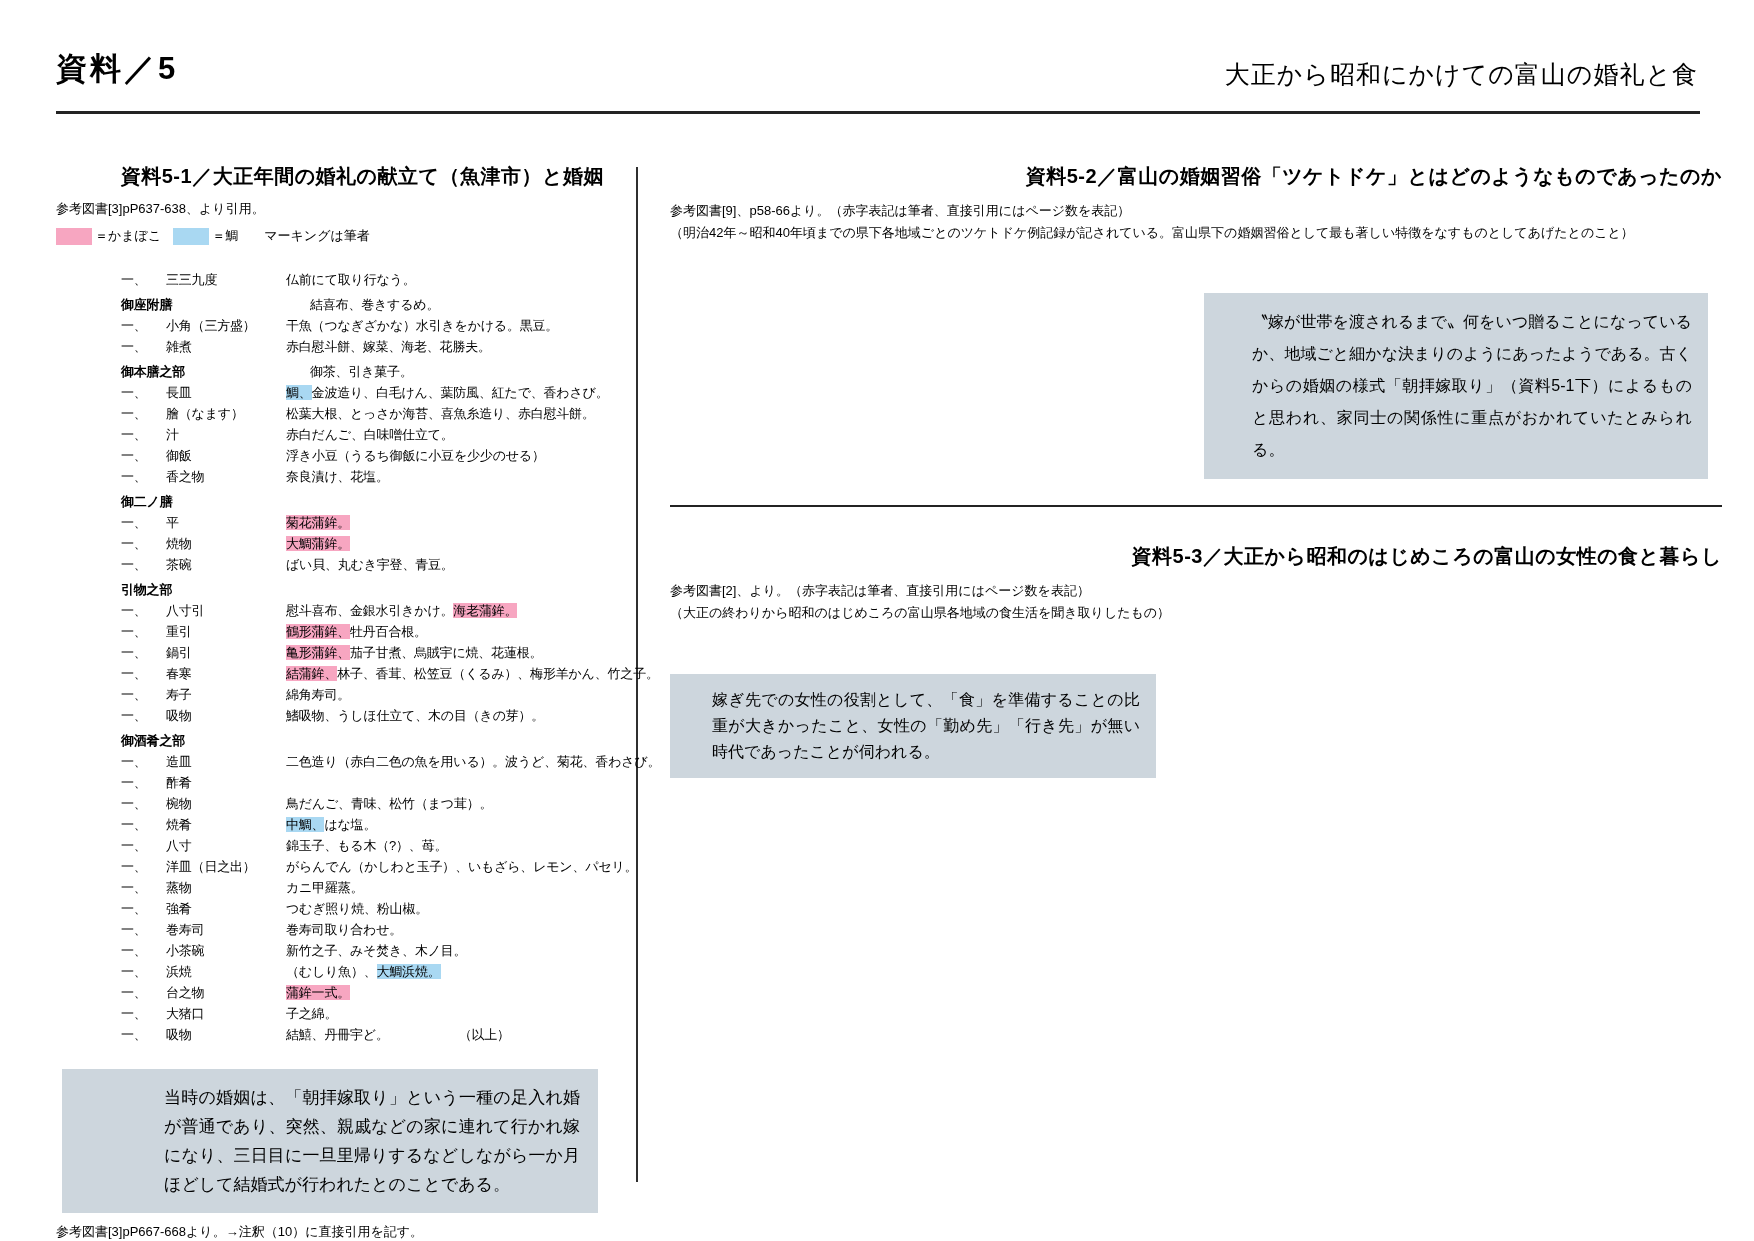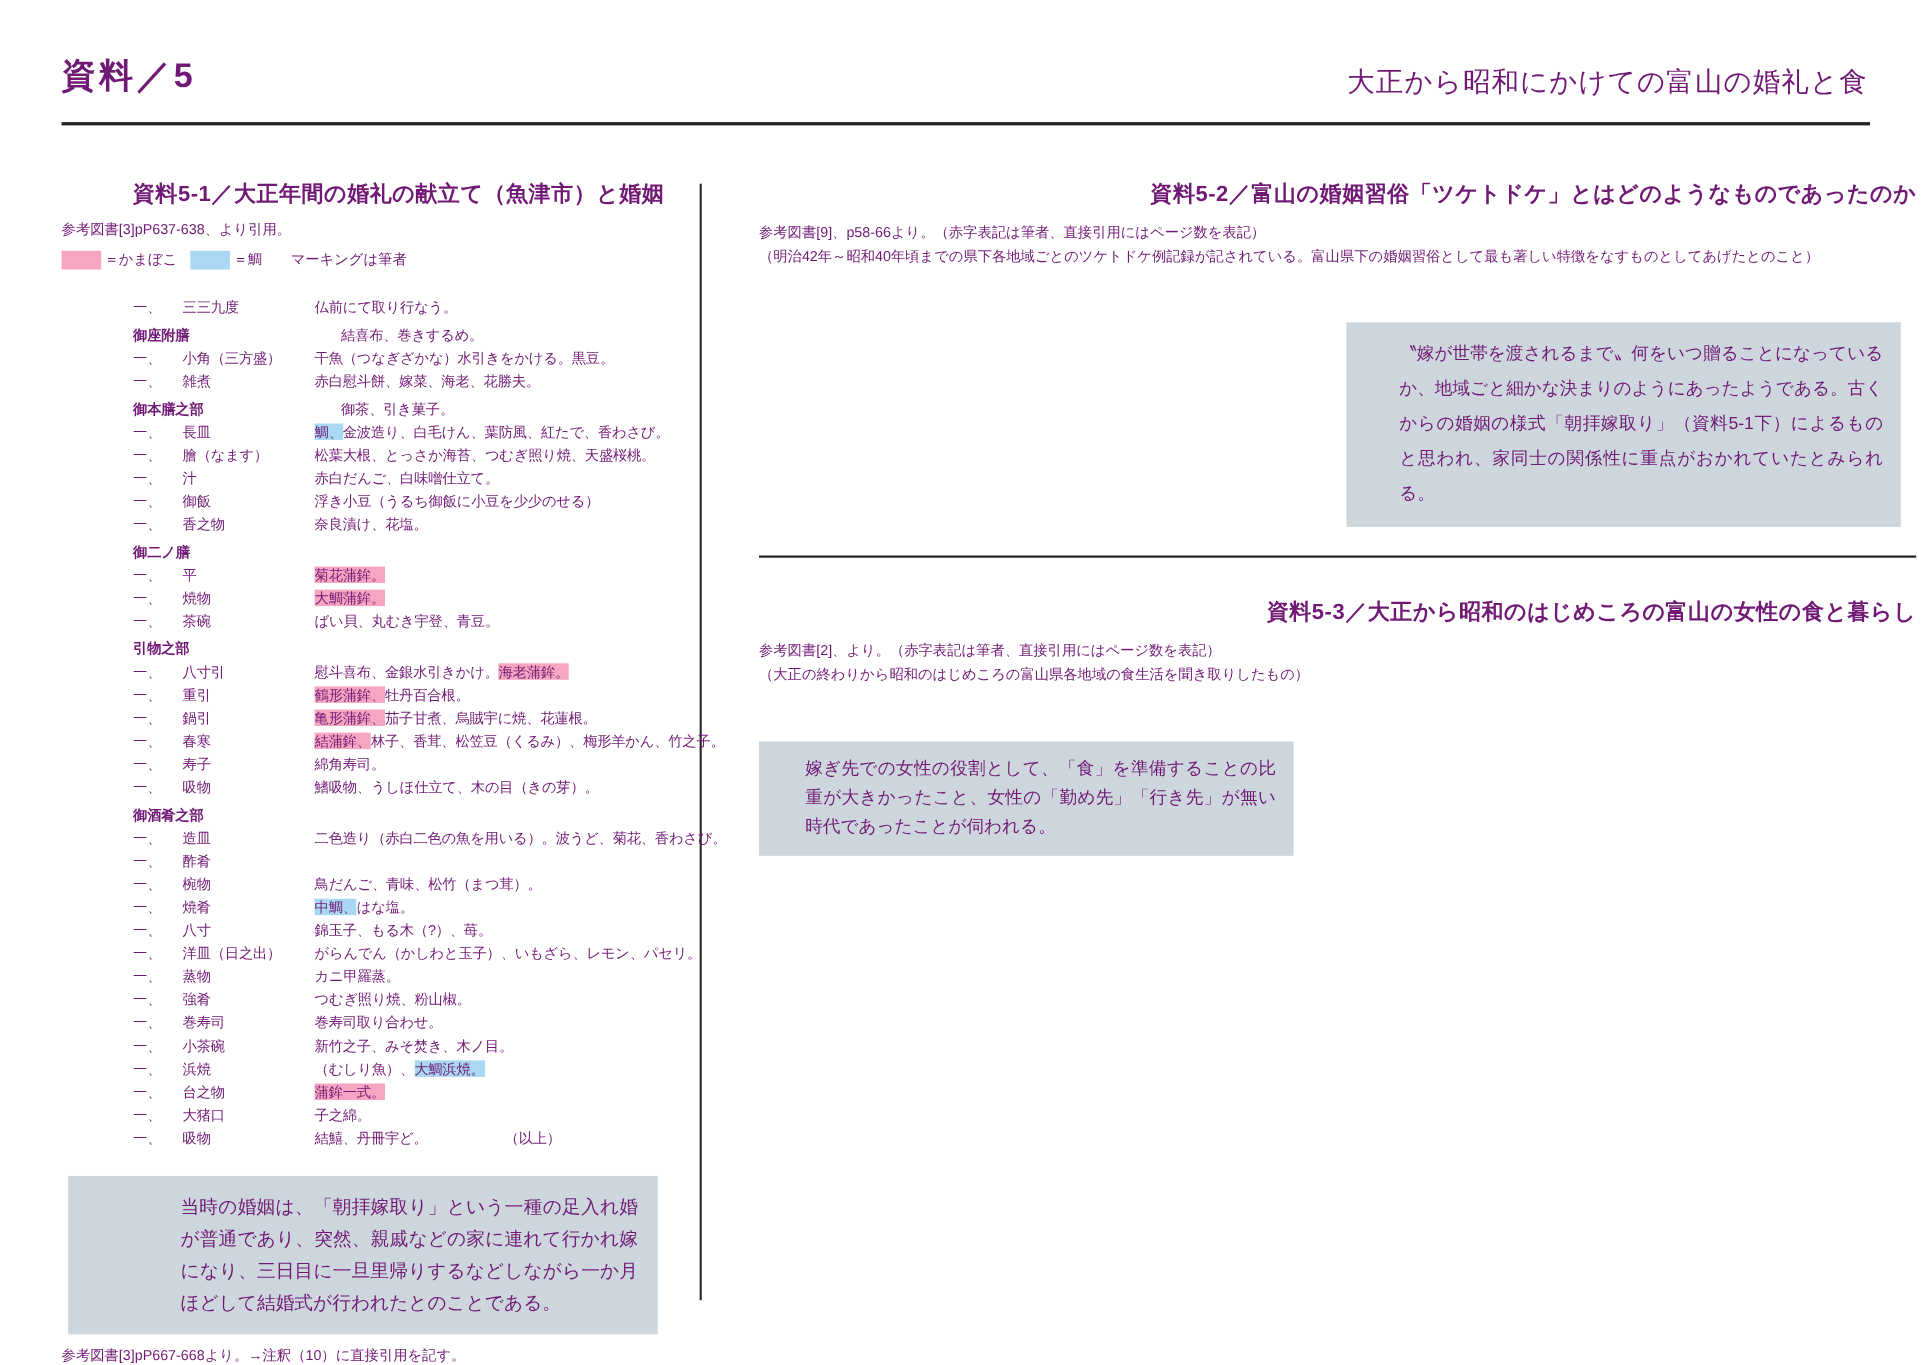--- a/index.html
+++ b/index.html
@@ -1,18 +1,18 @@
 <!DOCTYPE html>
 <html><head>
 <meta charset="utf-8">
 <style>
   html,body{margin:0;padding:0;background:#e8e8e8;}
   .page{
     position:relative;width:1754px;height:1241px;background:#ffffff;
-    color:#701a75;font-family:"Liberation Sans","DejaVu Sans",sans-serif;
+    color:#000000;font-family:"Liberation Sans","DejaVu Sans",sans-serif;
     overflow:hidden;margin:0 auto;
   }
   
   .hdr-left{position:absolute;left:56px;top:48px;font-size:31px;font-weight:700;letter-spacing:3px;}
   .hdr-right{position:absolute;right:56px;top:58px;font-size:25px;font-weight:500;letter-spacing:1px;}
   .top-rule{position:absolute;left:56px;right:54px;top:111px;height:3px;background:#232323;}
   .v-rule{position:absolute;left:636px;top:167px;width:2px;height:1015px;background:#2f2f2f;}
 
   .sec-title{font-size:20px;font-weight:700;letter-spacing:.5px;text-align:right;}
   .ref-line{font-size:13px;margin-top:10px;}
@@ -34,21 +34,21 @@
   .menu-row.section{margin-top:4px;gap:24px;}
   .menu-row.section .label{width:165px;font-weight:700;}
   .menu-row .value{flex:none;}
   .menu-row .suffix{margin-left:70px;}
 
   .note-box{background:#cdd6dd;box-sizing:border-box;}
   .box-51{margin-top:24px;margin-left:6px;width:536px;padding:14px 18px 14px 102px;font-size:17px;line-height:29px;text-align:justify;}
   .footer-51{margin-top:10px;font-size:13px;}
 
   
-  .col-r{position:absolute;left:690px;top:163px;width:1052px;}
+  .col-r{position:absolute;left:670px;top:163px;width:1052px;}
   .col-r .ref-line{margin-top:12px;}
   .twocol{display:flex;gap:37px;margin-top:30px;}
   .subcol-l{width:497px;flex:none;}
   .subcol-r{width:518px;flex:none;}
   .body-p{margin:0;font-size:14px;line-height:21px;text-align:justify;}
   .body-p.gap{margin-top:21px;}
   .hl-pink{background:#f7a6c1;}
   .hl-blue{background:#a9d8f2;}
   .box-52{margin-top:20px;width:504px;padding:13px 16px 13px 48px;font-size:16px;line-height:32px;text-align:justify;}
   .h-rule{margin-top:26px;height:2px;background:#232323;}
@@ -110,21 +110,21 @@
         </div>
         <div class="menu-row item">
           <span class="prefix">一、</span>
           <span class="label">長皿</span>
           <span class="value"><span class="hl-blue">鯛、</span><span>金波造り、白毛けん、葉防風、紅たで、香わさび。</span></span>
 
         </div>
         <div class="menu-row item">
           <span class="prefix">一、</span>
           <span class="label">膾（なます）</span>
-          <span class="value"><span>松葉大根、とっさか海苔、つむぎ照り焼、天盛桜桃。</span></span>
+          <span class="value"><span>松葉大根、とっさか海苔、喜魚糸造り、赤白慰斗餅。</span></span>
 
         </div>
         <div class="menu-row item">
           <span class="prefix">一、</span>
           <span class="label">汁</span>
           <span class="value"><span>赤白だんご、白味噌仕立て。</span></span>
 
         </div>
         <div class="menu-row item">
           <span class="prefix">一、</span>

